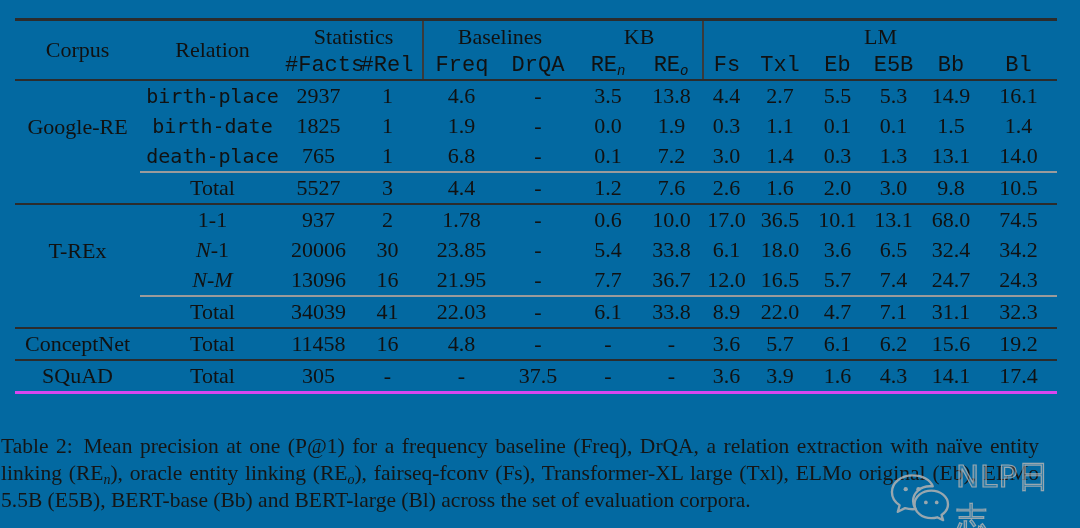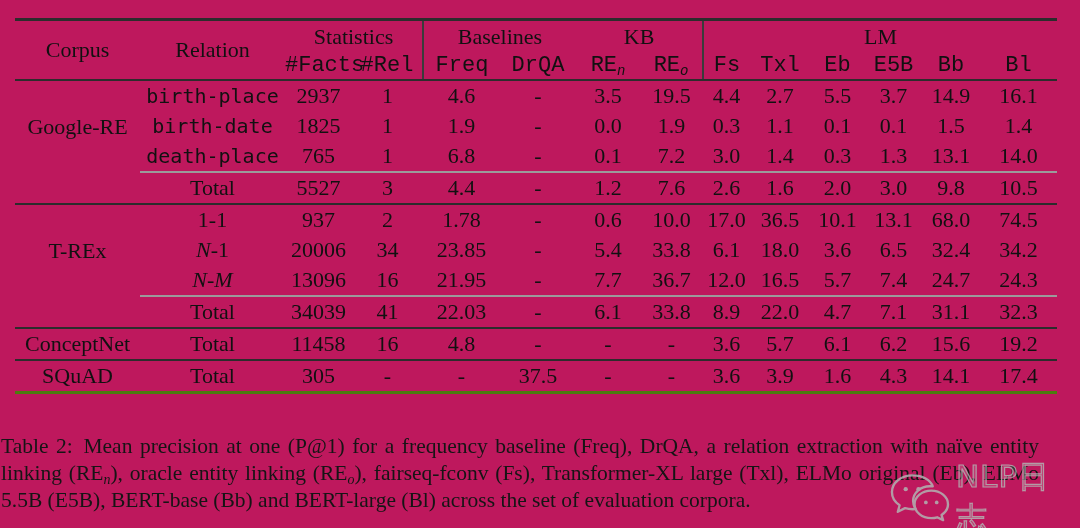--- a/index.html
+++ b/index.html
@@ -1,20 +1,20 @@
 <!DOCTYPE html>
 <html><head>
 <meta charset="utf-8">
 <style>
   html, body { margin: 0; padding: 0; background: #ffffff; }
   .page {
     position: relative;
     width: 1080px;
     height: 528px;
-    background: #be185d;
+    background: #0369a1;
     overflow: hidden;
     font-family: "Liberation Serif", serif;
     color: #111111;
   }
 
   
   table.results {
     position: absolute;
     left: 15px;
     top: 18px;
@@ -37,21 +37,21 @@
   .sep-r { border-right: 2px solid #3b3b3b; }
   th.corpus-h { text-align: left; padding-left: 14px; }
   th.relation-h { text-align: left; padding-left: 8px; }
 
   td.corpus-cell { text-align: left; padding-left: 13px; }
   td.rel-cell { text-align: left; padding-left: 2px; }
   tr.body-row td { height: 30px; }
   td.grp-top { border-top: 2.5px solid #2c2c2c; }
   td.subtotal { border-top: 2px solid #9b9b9b; height: 36px; }
   td.single-row { height: 37px; }
-  td.last-row { border-bottom: 3px solid #4d7c0f; }
+  td.last-row { border-bottom: 3px solid #d946ef; }
   td.bold { font-weight: bold; }
 
   .mono { font-family: "DejaVu Sans Mono", monospace; font-size: 20px; }
   table.results sub, p.caption sub {
     font-size: 14px;
     font-style: italic;
     line-height: 0;
     vertical-align: -4px;
   }
   i { font-style: italic; }
@@ -136,25 +136,25 @@
     </thead>
     <tbody id="table-body">
         <tr class="body-row">
           <td class="corpus-cell grp-top" rowspan="3">Google-RE</td>
           <td class="rel-cell grp-top"><span class="mono">birth-place</span></td>
           <td class="grp-top">2937</td>
           <td class="grp-top">1</td>
           <td class="grp-top">4.6</td>
           <td class="grp-top">-</td>
           <td class="grp-top">3.5</td>
-          <td class="grp-top">19.5</td>
+          <td class="grp-top">13.8</td>
           <td class="grp-top">4.4</td>
           <td class="grp-top">2.7</td>
           <td class="grp-top">5.5</td>
-          <td class="grp-top">3.7</td>
+          <td class="grp-top">5.3</td>
           <td class="grp-top">14.9</td>
           <td class="bold grp-top">16.1</td>
         </tr>
         <tr class="body-row">
           <td class="rel-cell"><span class="mono">birth-date</span></td>
           <td>1825</td>
           <td>1</td>
           <td>1.9</td>
           <td>-</td>
           <td>0.0</td>
@@ -209,21 +209,21 @@
           <td class="grp-top">17.0</td>
           <td class="grp-top">36.5</td>
           <td class="grp-top">10.1</td>
           <td class="grp-top">13.1</td>
           <td class="grp-top">68.0</td>
           <td class="bold grp-top">74.5</td>
         </tr>
         <tr class="body-row">
           <td class="rel-cell"><i>N</i>-1</td>
           <td>20006</td>
-          <td>34</td>
+          <td>30</td>
           <td>23.85</td>
           <td>-</td>
           <td>5.4</td>
           <td class="bold">33.8</td>
           <td>6.1</td>
           <td>18.0</td>
           <td>3.6</td>
           <td>6.5</td>
           <td>32.4</td>
           <td>34.2</td>

